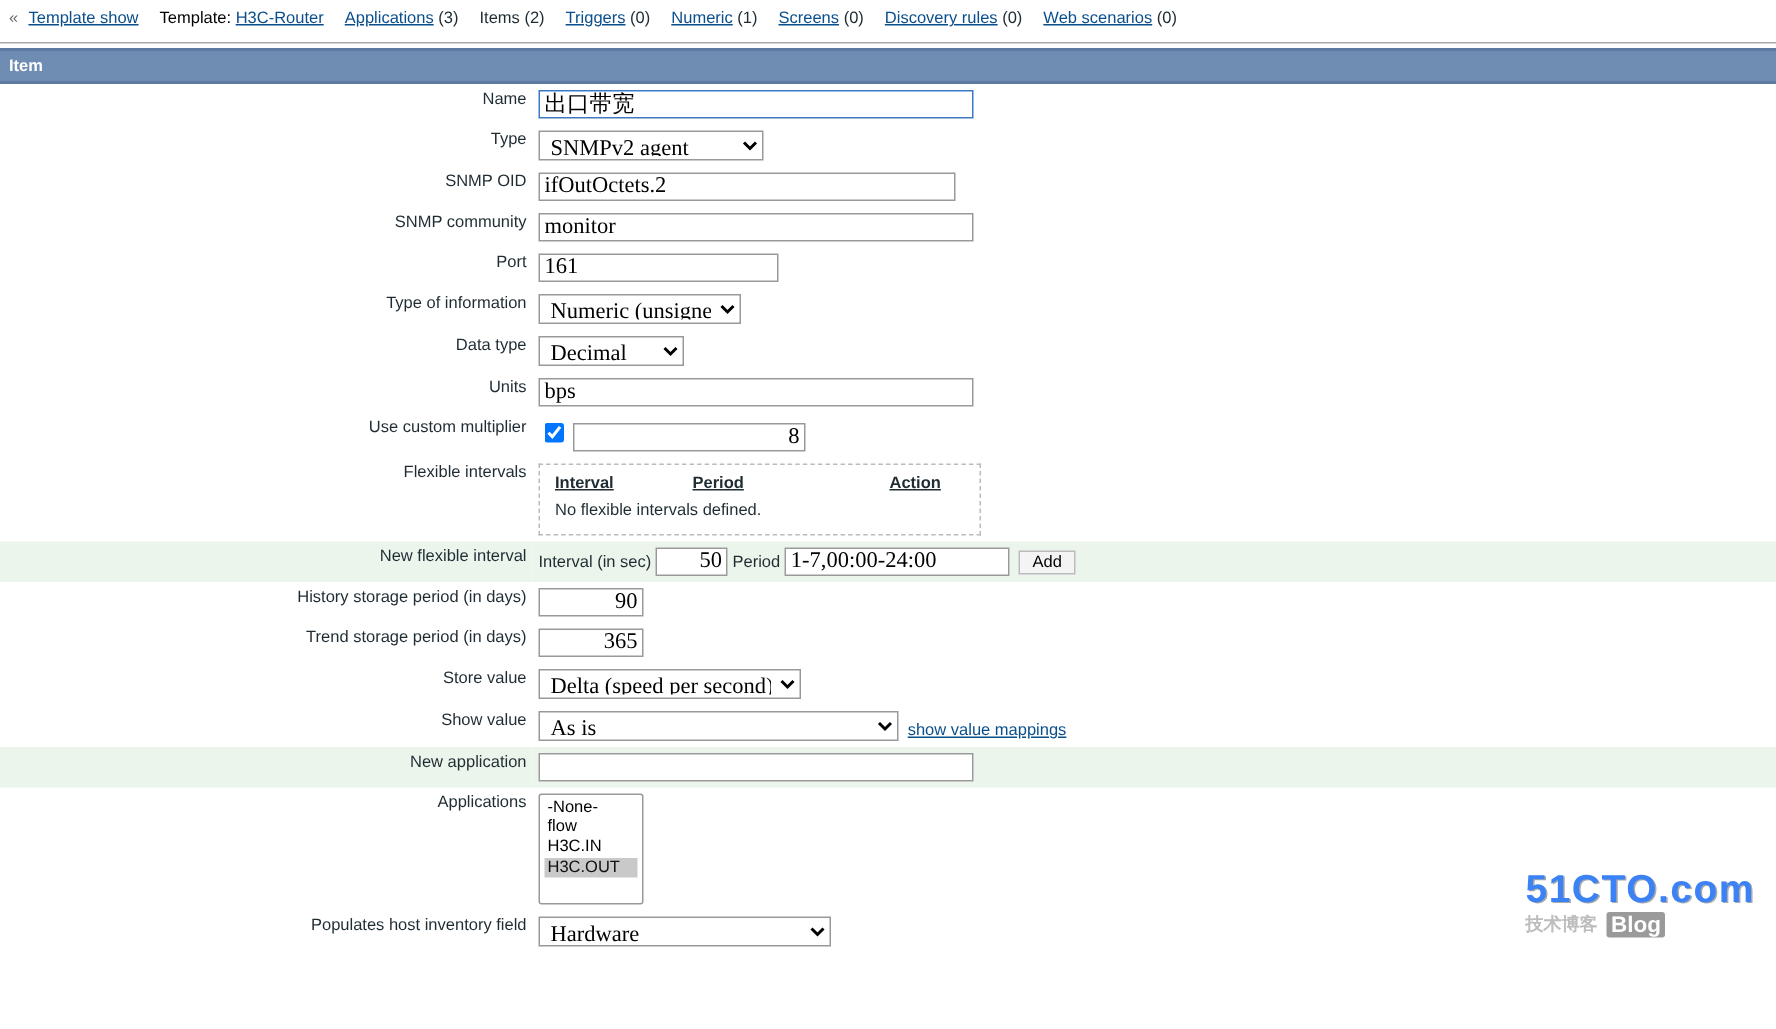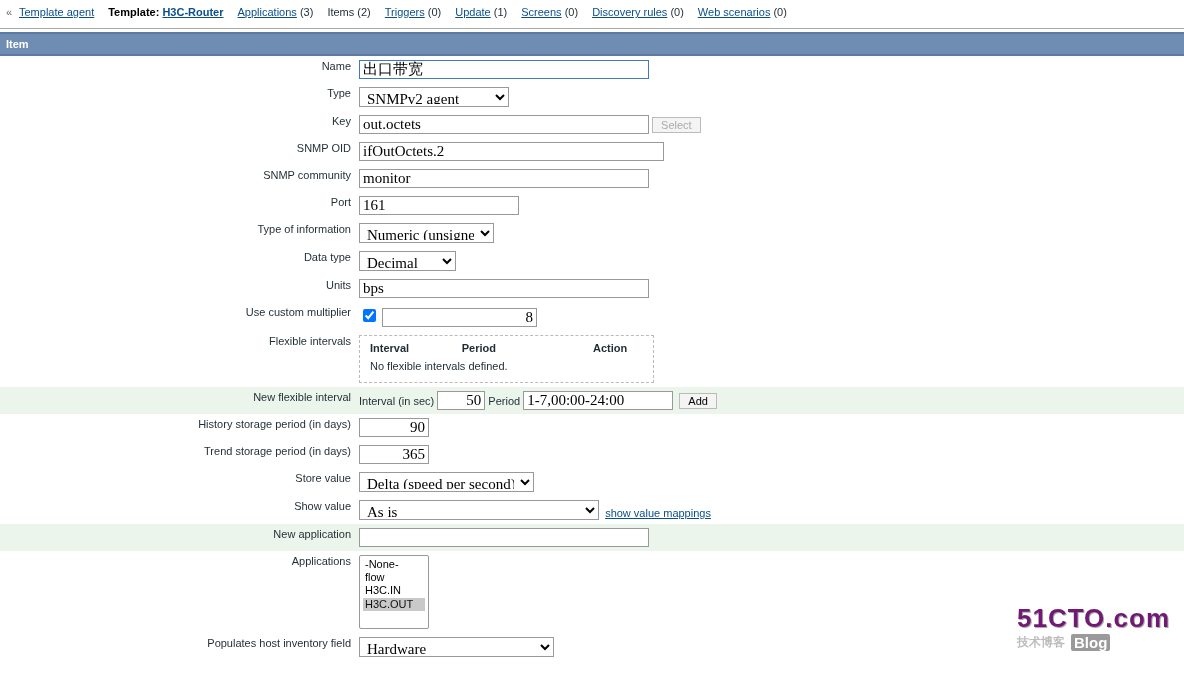--- a/index.html
+++ b/index.html
@@ -14,21 +14,21 @@
   }
   .breadcrumb {
     padding: 6px 6px 10px 6px;
     border-bottom: 1px solid #aaa;
     display: flex;
     gap: 14px;
     align-items: baseline;
     flex-wrap: wrap;
   }
   .breadcrumb a { color: #0A4E8C; text-decoration: underline; }
-  .breadcrumb .bold { font-weight: bold; color: #000; }
+  .breadcrumb .bold { font-weight: normal; color: #000; }
   .breadcrumb .sep { color: #666; margin-right: 4px; }
   .title-bar {
     background: #6f8db3;
     border-top: 2px solid #5c7aa2;
     border-bottom: 2px solid #5c7aa2;
     color: #fff;
     font-weight: bold;
     padding: 4px 6px;
     margin-top: 3px;
   }
@@ -59,21 +59,21 @@
     padding: 1px 8px;
     cursor: pointer;
   }
   .btn[disabled] { color: #aaa; }
   .flex-box {
     border: 1px dashed #bbb;
     display: inline-block;
     padding: 6px 10px 10px 10px;
     width: 295px;
   }
-  .flex-head { display: flex; font-weight: bold; margin-bottom: 6px; }
+  .flex-head { display: flex; font-weight: bold; margin-bottom: 6px; text-decoration: underline; }
   .flex-head div:nth-child(1){ width: 110px; }
   .flex-head div:nth-child(2){ width: 100px; }
   .flex-head div:nth-child(3){ width: 60px; margin-left: 48px; }
   select[multiple] {
     font-family: inherit;
     font-size: 11px;
     border: 1px solid #999;
     width: 70px;
     height: 74px;
     overflow-y: scroll;
@@ -85,21 +85,21 @@
     right: 14px;
     bottom: 10px;
     text-align: left;
     pointer-events: none;
   }
   .watermark .big {
     font-family: Arial, sans-serif;
     font-size: 26px;
     font-weight: 900;
     letter-spacing: 1px;
-    color: #701a75;
+    color: #3b82f6;
     text-shadow: 1px 1px 0 #aaa;
   }
   .watermark .sub {
     font-size: 12px;
     color: #bdbdbd;
     font-weight: bold;
     display: flex;
     gap: 6px;
     justify-content: flex-start;
   }
@@ -110,40 +110,40 @@
     padding: 0 3px;
     border-radius: 2px;
   }
 </style>
 </head>
 <body>
 
 <div class="breadcrumb">
   <span>
     <span class="sep">«</span>
-    <a href="#">Template agent</a>
+    <a href="#">Template show</a>
   </span>
   <span>
     <span class="bold">Template:</span>
     <a href="#" class="bold" style="color:#0A4E8C;text-decoration:underline">H3C-Router</a>
   </span>
   <span>
     <a href="#">Applications</a>
     <span>(3)</span>
   </span>
   <span>
     <span>Items</span>
     <span>(2)</span>
   </span>
   <span>
     <a href="#">Triggers</a>
     <span>(0)</span>
   </span>
   <span>
-    <a href="#">Update</a>
+    <a href="#">Numeric</a>
     <span>(1)</span>
   </span>
   <span>
     <a href="#">Screens</a>
     <span>(0)</span>
   </span>
   <span>
     <a href="#">Discovery rules</a>
     <span>(0)</span>
   </span>
@@ -159,29 +159,22 @@
   <tbody>
       <tr>
     <td class="label-cell">Name</td>
     <td><input type="text" class="hl" style="width: 290px;" value="出口带宽"></td>
   </tr>
   <tr>
     <td class="label-cell">Type</td>
     <td><select class="sm" style="width:150px"><option>SNMPv2 agent</option></select></td>
   </tr>
   <tr>
-    <td class="label-cell">Key</td>
-    <td>
-      <input type="text" style="width: 290px;" value="out.octets">
-      <button class="btn" disabled="">Select</button>
-    </td>
-  </tr>
-  <tr>
     <td class="label-cell">SNMP OID</td>
-    <td><input type="text" style="width: 305px;" value="ifOutOctets.2"></td>
+    <td><input type="text" style="width: 278px;" value="ifOutOctets.2"></td>
   </tr>
   <tr>
     <td class="label-cell">SNMP community</td>
     <td><input type="text" style="width: 290px;" value="monitor"></td>
   </tr>
   <tr>
     <td class="label-cell">Port</td>
     <td><input type="text" style="width: 160px;" value="161"></td>
   </tr>
   <tr>

